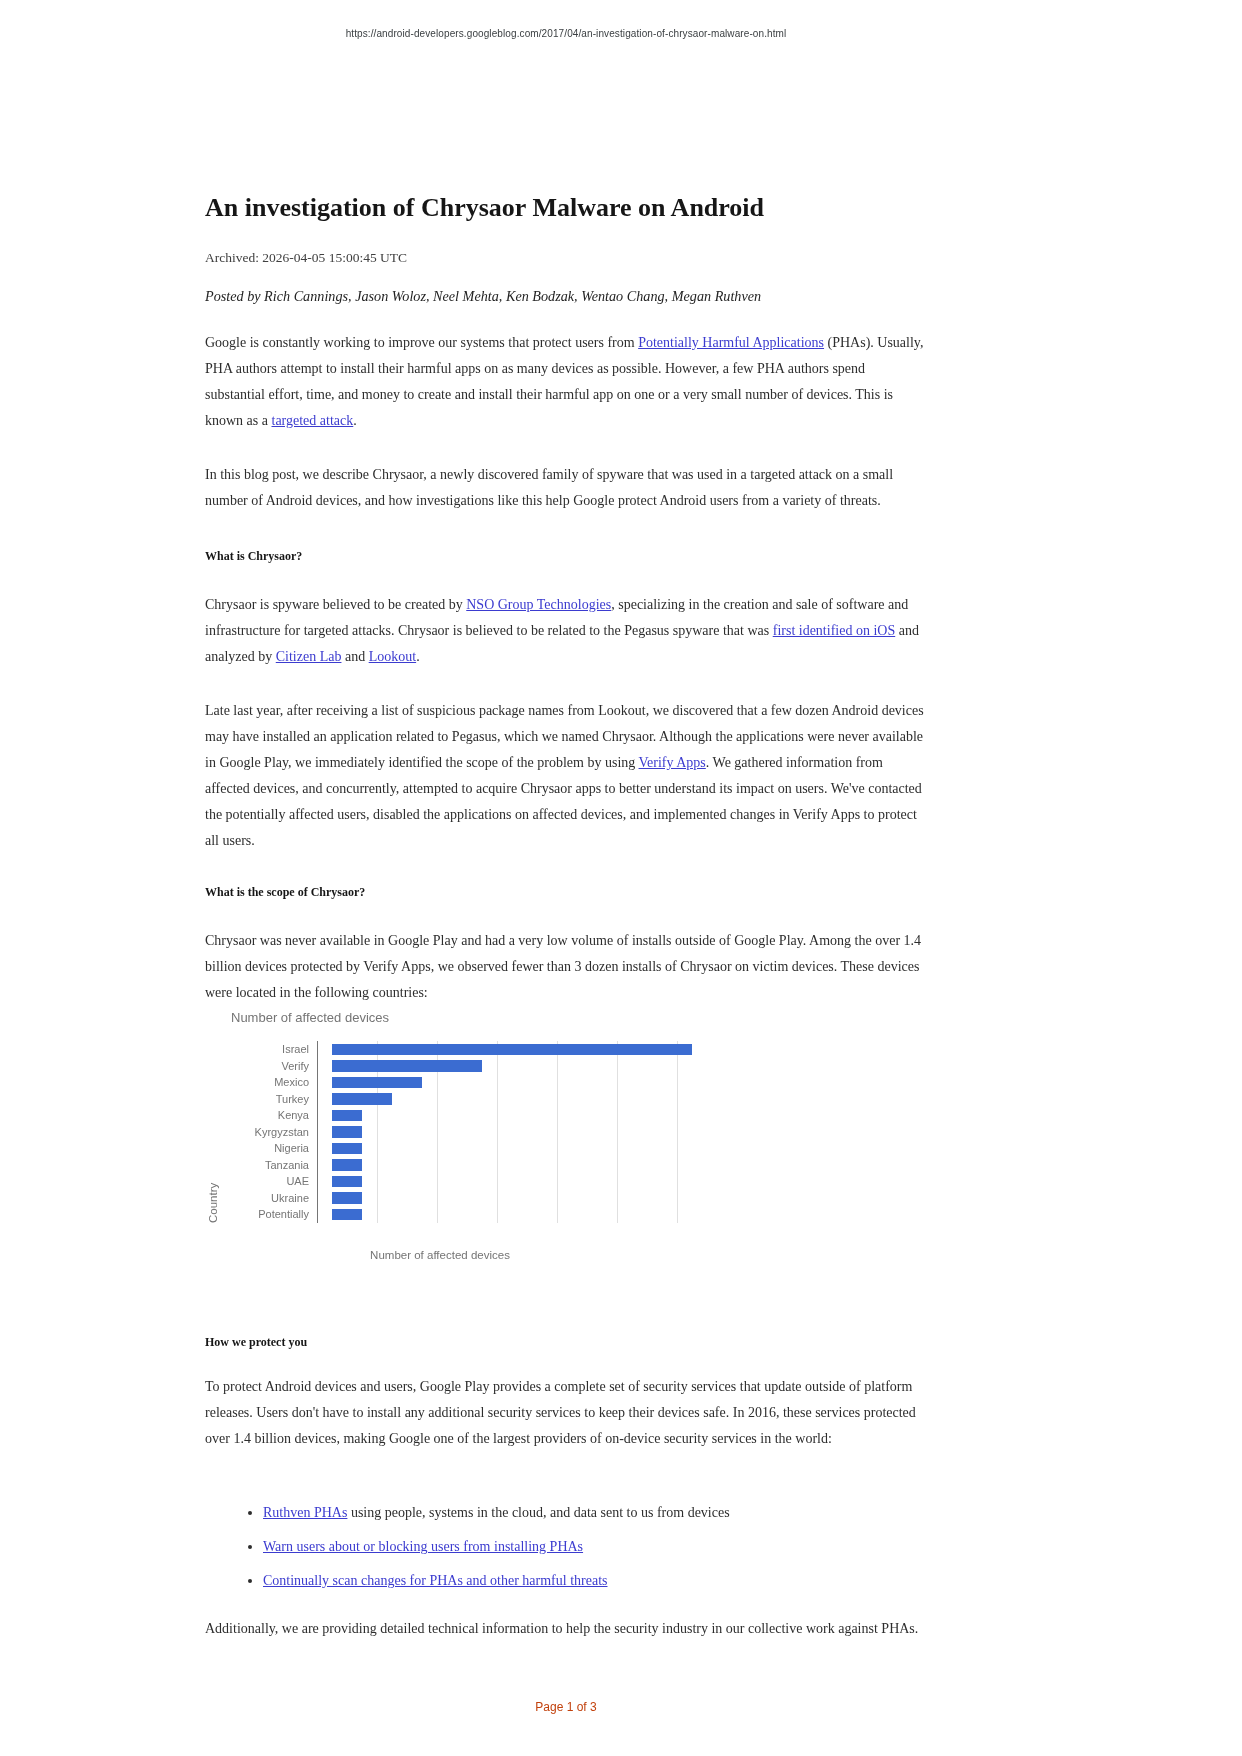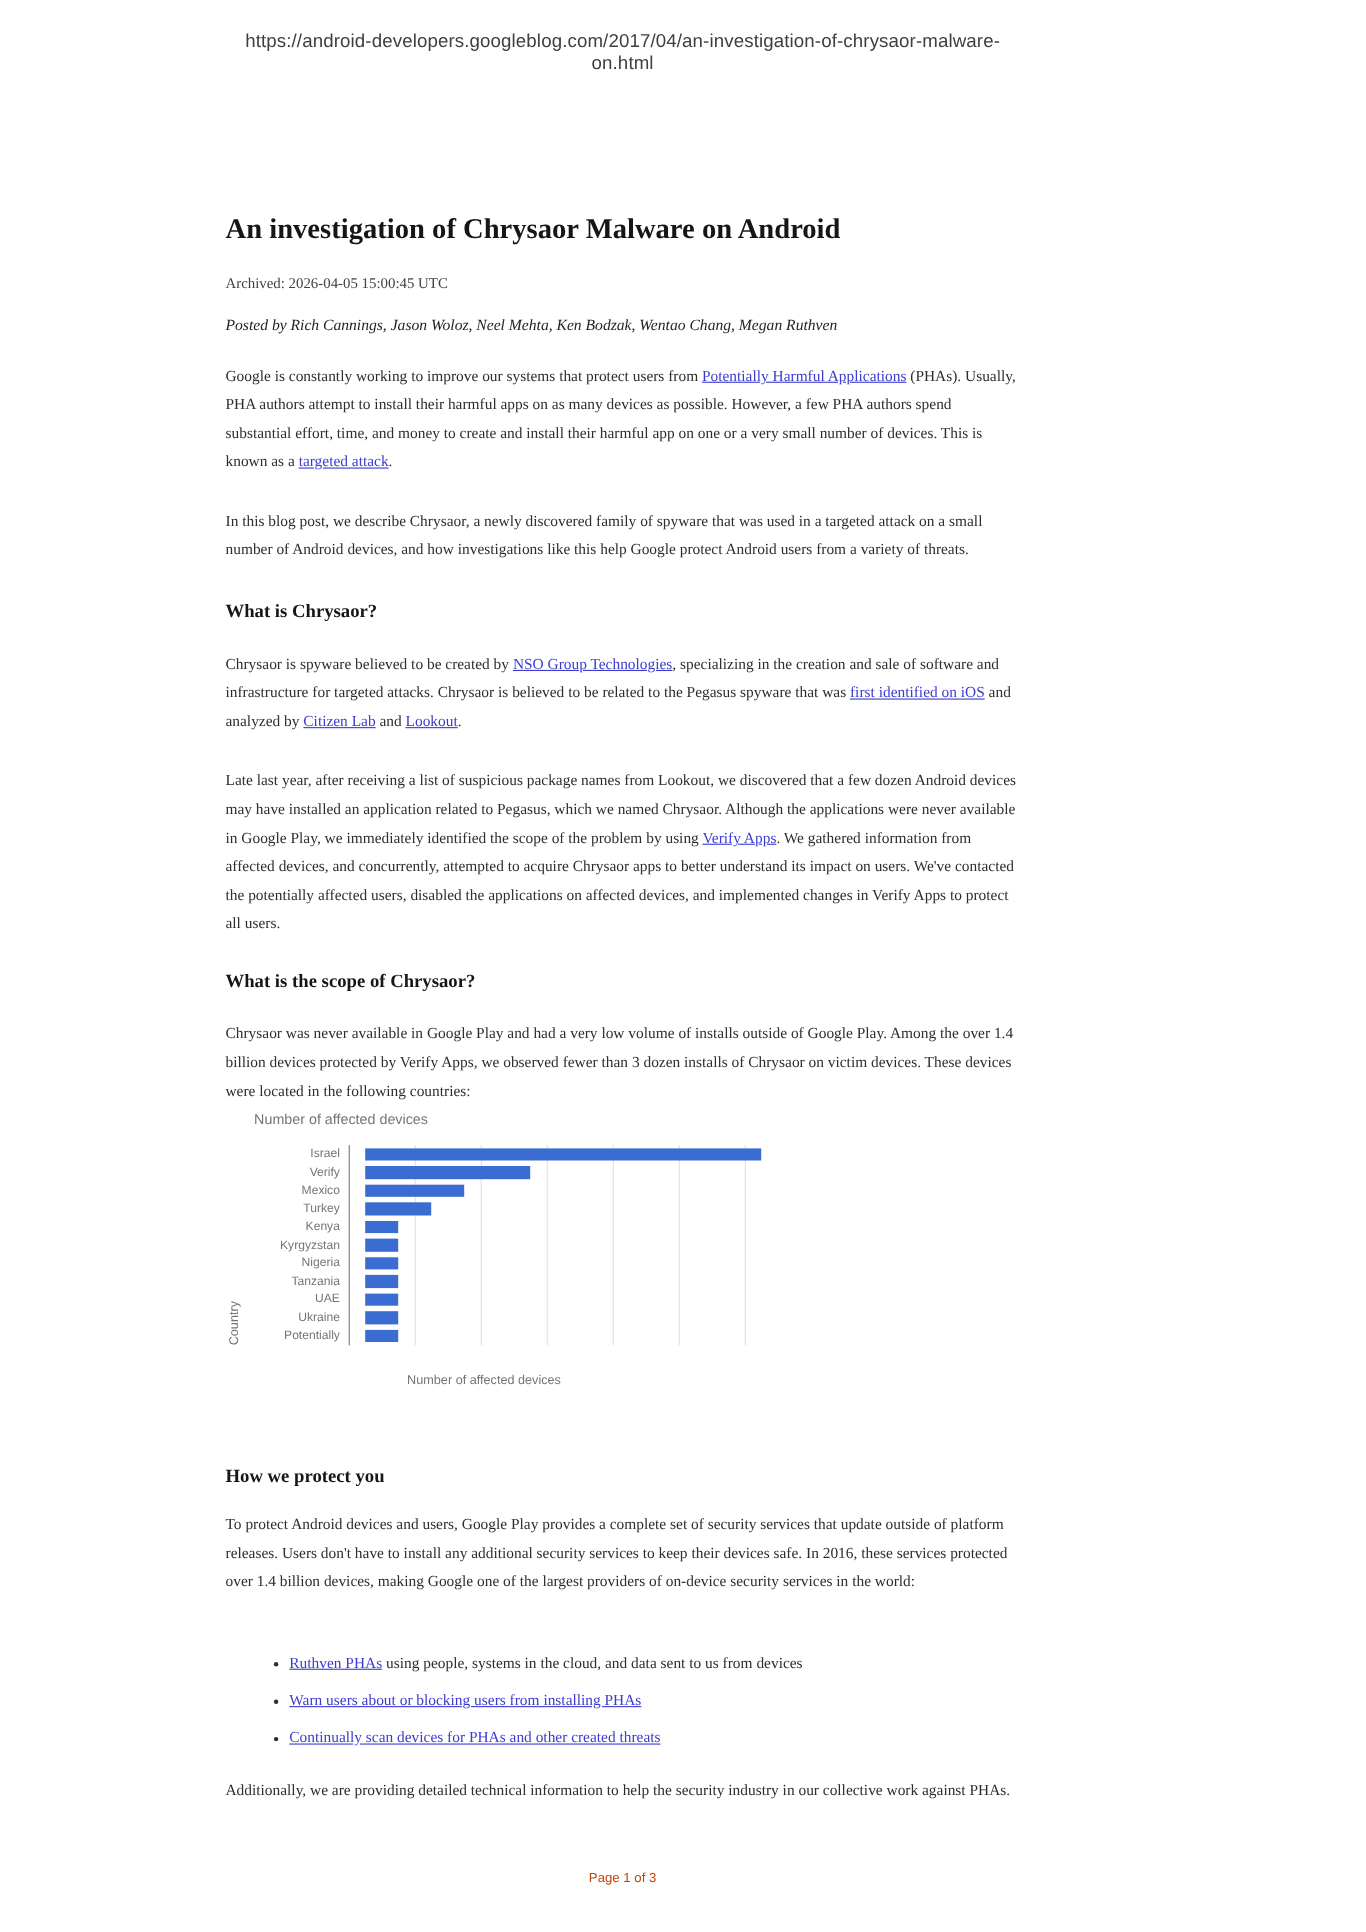--- a/index.html
+++ b/index.html
@@ -9,21 +9,21 @@
     position: relative;
     font-family: "Liberation Serif", serif;
     color: #2d2d2d;
     overflow: hidden;
   }
   .blk { position: absolute; left: 205px; width: 722px; }
 
   .print-header {
     top: 28px; text-align: center;
     font-family: "Liberation Sans", sans-serif;
-    font-size: 17px; color: #3c4043; letter-spacing: 0.1px;
+    font-size: 10px; color: #3c4043; letter-spacing: 0.1px;
   }
   .print-footer {
     top: 1700px; text-align: center;
     font-family: "Liberation Sans", sans-serif;
     font-size: 12px; color: #c2410c;
   }
 
   h1.title {
     top: 192px; margin: 0;
     font-size: 26px; line-height: 32px; font-weight: bold; color: #161616;
@@ -44,21 +44,21 @@
   .p3 { top: 592px; }
   .p4 { top: 698px; }
   .h2b { top: 880px; }
   .p5 { top: 928px; }
   .h2c { top: 1330px; }
   .p6 { top: 1374px; }
   .bullets { top: 1500px; }
   .p7 { top: 1616px; }
 
   h2.sect {
-    margin: 0; font-size: 17px; line-height: 24px; font-weight: bold; color: #161616;
+    margin: 0; font-size: 12px; line-height: 24px; font-weight: bold; color: #161616;
   }
 
   a.lnk { color: #3b3bcf; text-decoration: underline; cursor: pointer; }
 
   ul.blist { margin: 0; padding: 0 0 0 58px; list-style: disc; }
   ul.blist li { margin: 0 0 9px 0; font-size: 14px; line-height: 25px; color: #2d2d2d; }
 
   
   figure.chart {
     top: 1010px; margin: 0; position: absolute; left: 205px; width: 560px;
@@ -199,19 +199,19 @@
 </figure>
 
 <h2 class="blk sect h2c">How we protect you</h2>
 
 <p class="blk body p6">To protect Android devices and users, Google Play provides a complete set of security services that update outside of platform releases. Users don't have to install any additional security services to keep their devices safe. In 2016, these services protected over 1.4 billion devices, making Google one of the largest providers of on-device security services in the world:</p>
 
 <div class="blk bullets">
   <ul class="blist">
     <li><a class="lnk" href="#">Ruthven PHAs</a><span> using people, systems in the cloud, and data sent to us from devices</span></li>
     <li><a class="lnk" href="#">Warn users about or blocking users from installing PHAs</a><span></span></li>
-    <li><a class="lnk" href="#">Continually scan devices for PHAs and other created threats</a><span></span></li>
+    <li><a class="lnk" href="#">Continually scan changes for PHAs and other harmful threats</a><span></span></li>
   </ul>
 </div>
 
 <p class="blk body p7">Additionally, we are providing detailed technical information to help the security industry in our collective work against PHAs.</p>
 
 <div class="blk print-footer">Page 1 of 3</div>
 
 </body></html>

